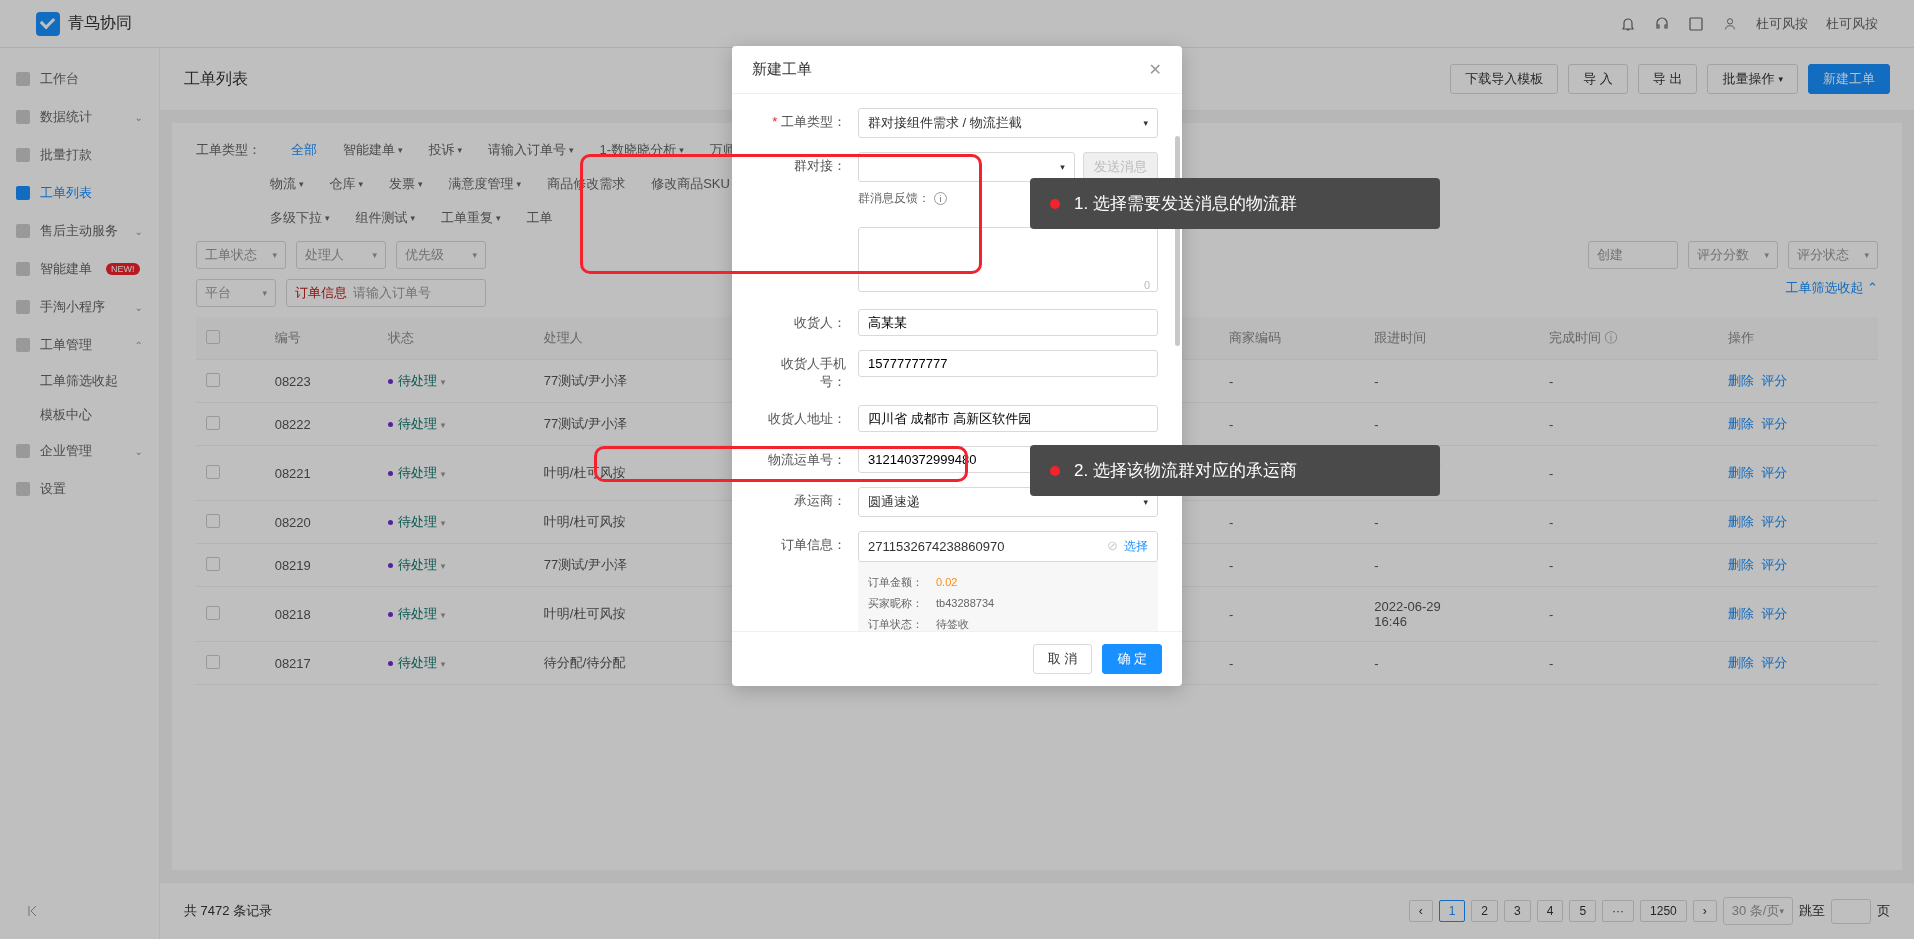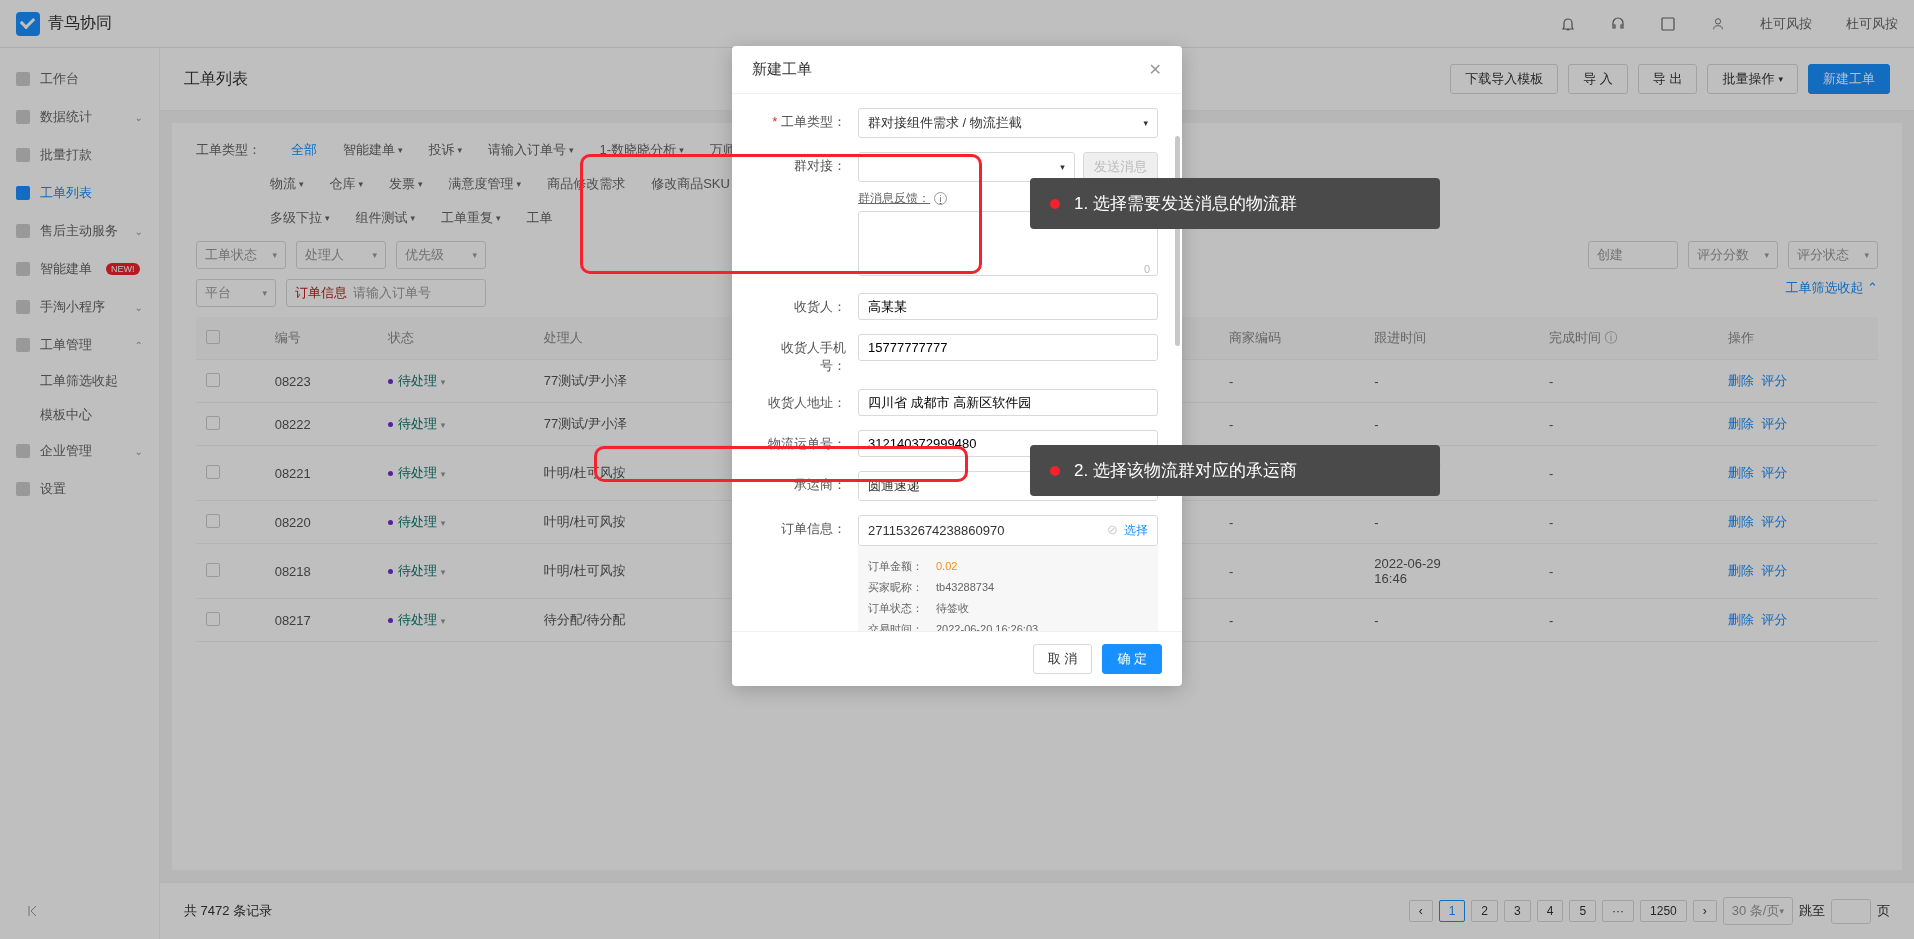--- a/index.html
+++ b/index.html
@@ -1,22 +1,22 @@
 <!DOCTYPE html>
 <html><head>
 <meta charset="utf-8">
 <style>
 *{box-sizing:border-box;margin:0;padding:0;}
 body{font-family:-apple-system,BlinkMacSystemFont,"PingFang SC","Microsoft YaHei",sans-serif;font-size:13px;color:#333;background:#f5f5f5;overflow:hidden;}
 .app{display:flex;flex-direction:column;height:939px;width:1914px;position:relative;}
-.topbar{height:48px;background:#fff;border-bottom:1px solid #e8e8e8;display:flex;align-items:center;padding:0 16px;justify-content:space-between;}
+.topbar{height:48px;background:#fff;border-bottom:1px solid #e8e8e8;display:flex;align-items:center;padding:0 36px;justify-content:space-between;}
 .logo{display:flex;align-items:center;gap:8px;font-size:16px;font-weight:500;}
 .logo-icon{width:24px;height:24px;background:#1890ff;border-radius:4px;position:relative;}
 .logo-icon::before{content:'';position:absolute;top:5px;left:5px;width:10px;height:6px;border-left:3px solid #fff;border-bottom:3px solid #fff;transform:rotate(-45deg);}
-.top-right{display:flex;align-items:center;gap:34px;color:#666;}
+.top-right{display:flex;align-items:center;gap:18px;color:#666;}
 .top-icon{width:16px;height:16px;display:inline-flex;align-items:center;justify-content:center;}
 .body{display:flex;flex:1;overflow:hidden;}
 .sidebar{width:160px;background:#fff;border-right:1px solid #f0f0f0;padding-top:12px;overflow-y:auto;}
 .side-item{display:flex;align-items:center;padding:10px 16px;color:#666;cursor:pointer;gap:10px;position:relative;}
 .side-item.active{color:#1890ff;}
 .side-item .si-icon{width:14px;height:14px;background:#ccc;border-radius:2px;}
 .side-item.active .si-icon{background:#1890ff;}
 .side-item .arrow{margin-left:auto;font-size:10px;color:#999;}
 .side-sub{padding:8px 16px 8px 40px;color:#666;cursor:pointer;}
 .badge-new{background:#f5222d;color:#fff;font-size:9px;padding:1px 5px;border-radius:8px;margin-left:4px;}
@@ -56,21 +56,21 @@
 .close{color:#999;cursor:pointer;font-size:16px;}
 .modal-body{padding:14px 24px;overflow-y:auto;flex:1;}
 .form-row{display:flex;align-items:flex-start;margin-bottom:14px;gap:12px;}
 .flabel{width:90px;text-align:right;color:#555;padding-top:5px;flex-shrink:0;}
 .req::before{content:'* ';color:#f5222d;}
 .fctrl{flex:1;}
 .finput{width:100%;border:1px solid #d9d9d9;border-radius:3px;padding:5px 9px;font-size:13px;background:#fff;}
 .fselect{width:100%;border:1px solid #d9d9d9;border-radius:3px;padding:5px 9px;display:flex;justify-content:space-between;align-items:center;font-size:13px;}
 .ftextarea{width:100%;border:1px solid #d9d9d9;border-radius:3px;padding:5px 9px;height:65px;resize:none;position:relative;}
 .send-btn{border:1px solid #d9d9d9;padding:5px 10px;border-radius:3px;color:#bbb;cursor:not-allowed;}
-.sub-label{font-size:12px;color:#666;margin-bottom:4px;display:flex;align-items:center;gap:4px;text-decoration:underline;}
+.sub-label{font-size:12px;color:#666;margin-bottom:20px;display:flex;align-items:center;gap:4px;}
 .info-icon{width:13px;height:13px;border:1px solid #999;border-radius:50%;display:inline-flex;align-items:center;justify-content:center;font-size:9px;}
 .order-box{border:1px solid #d9d9d9;border-radius:3px;padding:6px 9px;display:flex;justify-content:space-between;align-items:center;}
 .choose{color:#1890ff;font-size:12px;cursor:pointer;}
 .order-details{background:#f7f7f7;padding:10px;font-size:11px;color:#666;line-height:1.9;}
 .od-row{display:flex;gap:8px;}
 .od-label{width:60px;}
 .od-amt{color:#fa8c16;}
 .modal-foot{padding:12px 20px;border-top:1px solid #f0f0f0;display:flex;justify-content:flex-end;gap:10px;}
 .highlight-box{position:absolute;border:3px solid #f5222d;border-radius:10px;pointer-events:none;}
 .hl1{left:580px;top:154px;width:402px;height:120px;}
@@ -387,20 +387,32 @@
                 <td>叶明/杜可风按</td>
                 <td></td>
                 <td></td>
                 <td>-</td>
                 <td style="white-space:pre-line">-</td>
                 <td>-</td>
                 <td><span class="link">删除</span> &nbsp;<span class="link">评分</span></td>
               </tr>
               <tr>
                 <td><span class="chk"></span></td>
+                <td>08219</td>
+                <td><span class="status-dot"></span><span class="status">待处理</span> <span class="chev" style="color:#999">▾</span></td>
+                <td>77测试/尹小泽</td>
+                <td></td>
+                <td></td>
+                <td>-</td>
+                <td style="white-space:pre-line">-</td>
+                <td>-</td>
+                <td><span class="link">删除</span> &nbsp;<span class="link">评分</span></td>
+              </tr>
+              <tr>
+                <td><span class="chk"></span></td>
                 <td>08218</td>
                 <td><span class="status-dot"></span><span class="status">待处理</span> <span class="chev" style="color:#999">▾</span></td>
                 <td>叶明/杜可风按</td>
                 <td></td>
                 <td></td>
                 <td>-</td>
                 <td style="white-space:pre-line">2022-06-29
 16:46</td>
                 <td>-</td>
                 <td><span class="link">删除</span> &nbsp;<span class="link">评分</span></td>

